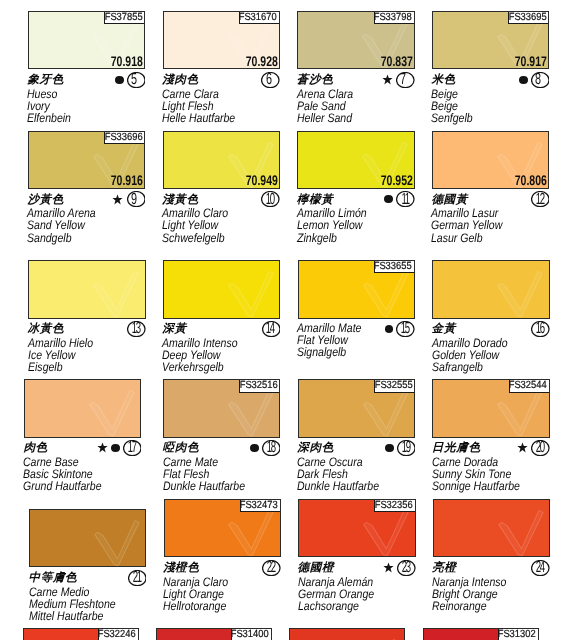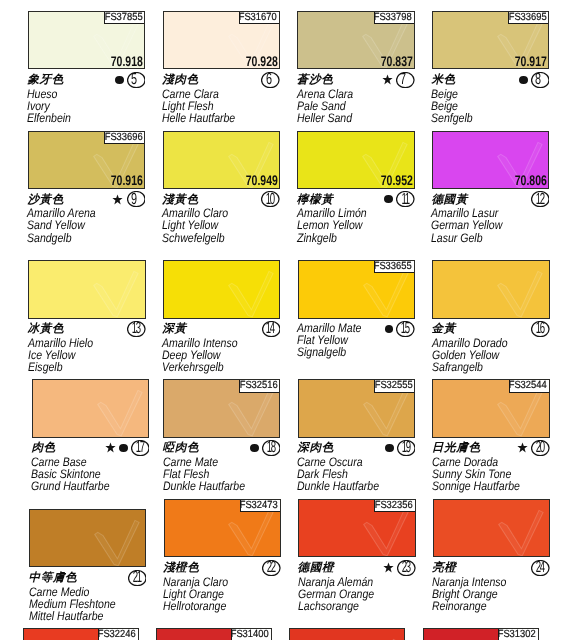--- a/index.html
+++ b/index.html
@@ -257,21 +257,21 @@
           <svg width="18.6" height="16.2" viewBox="0 0 18.6 16.2">
             <ellipse cx="9.3" cy="8.1" rx="8.75" ry="7.6" fill="none" stroke="#151515" stroke-width="1.25"></ellipse>
           </svg>
           <span class="num">
             <i class="two">11</i>
           </span>
         </span>
     </div>
   </div>
   <div class="cell" style="left:432.0px;top:130.7px;width:117.4px;">
-    <div class="sw" style="background:#d946ef">
+    <div class="sw" style="background:#fdba74">
         <svg class="wm" viewBox="0 0 117.4 58.4" preserveAspectRatio="none">
           <path d="M66.8 25.4 L70.0 23.4 L75.4 26.6 L90.0 49.7 L107.8 11.4 L112.0 13.4 L90.8 56.8 L86.6 55.6 Z" fill="#ffffff" fill-opacity="0.055" stroke="#ffffff" stroke-opacity="0.17" stroke-width="1.05"></path>
         </svg>
       <div class="code">70.806</div>
 
     </div>
     <div class="txt">
       <div class="cjk">德國黃</div>
       <div class="lat">Amarillo Lasur</div>
       <div class="lat">German Yellow</div>
@@ -389,21 +389,21 @@
       <span class="ring">
           <svg width="18.6" height="16.2" viewBox="0 0 18.6 16.2">
             <ellipse cx="9.3" cy="8.1" rx="8.75" ry="7.6" fill="none" stroke="#151515" stroke-width="1.25"></ellipse>
           </svg>
           <span class="num">
             <i class="two">16</i>
           </span>
         </span>
     </div>
   </div>
-  <div class="cell" style="left:32px;top:379.4px;width:117.4px;">
+  <div class="cell" style="left:24px;top:379.4px;width:117.4px;">
     <div class="sw" style="background:#f5b87e">
         <svg class="wm" viewBox="0 0 117.4 58.4" preserveAspectRatio="none">
           <path d="M66.8 25.4 L70.0 23.4 L75.4 26.6 L90.0 49.7 L107.8 11.4 L112.0 13.4 L90.8 56.8 L86.6 55.6 Z" fill="#ffffff" fill-opacity="0.055" stroke="#ffffff" stroke-opacity="0.17" stroke-width="1.05"></path>
         </svg>
       <div class="code"></div>
 
     </div>
     <div class="txt">
       <div class="cjk">肉色</div>
       <div class="lat">Carne Base</div>

